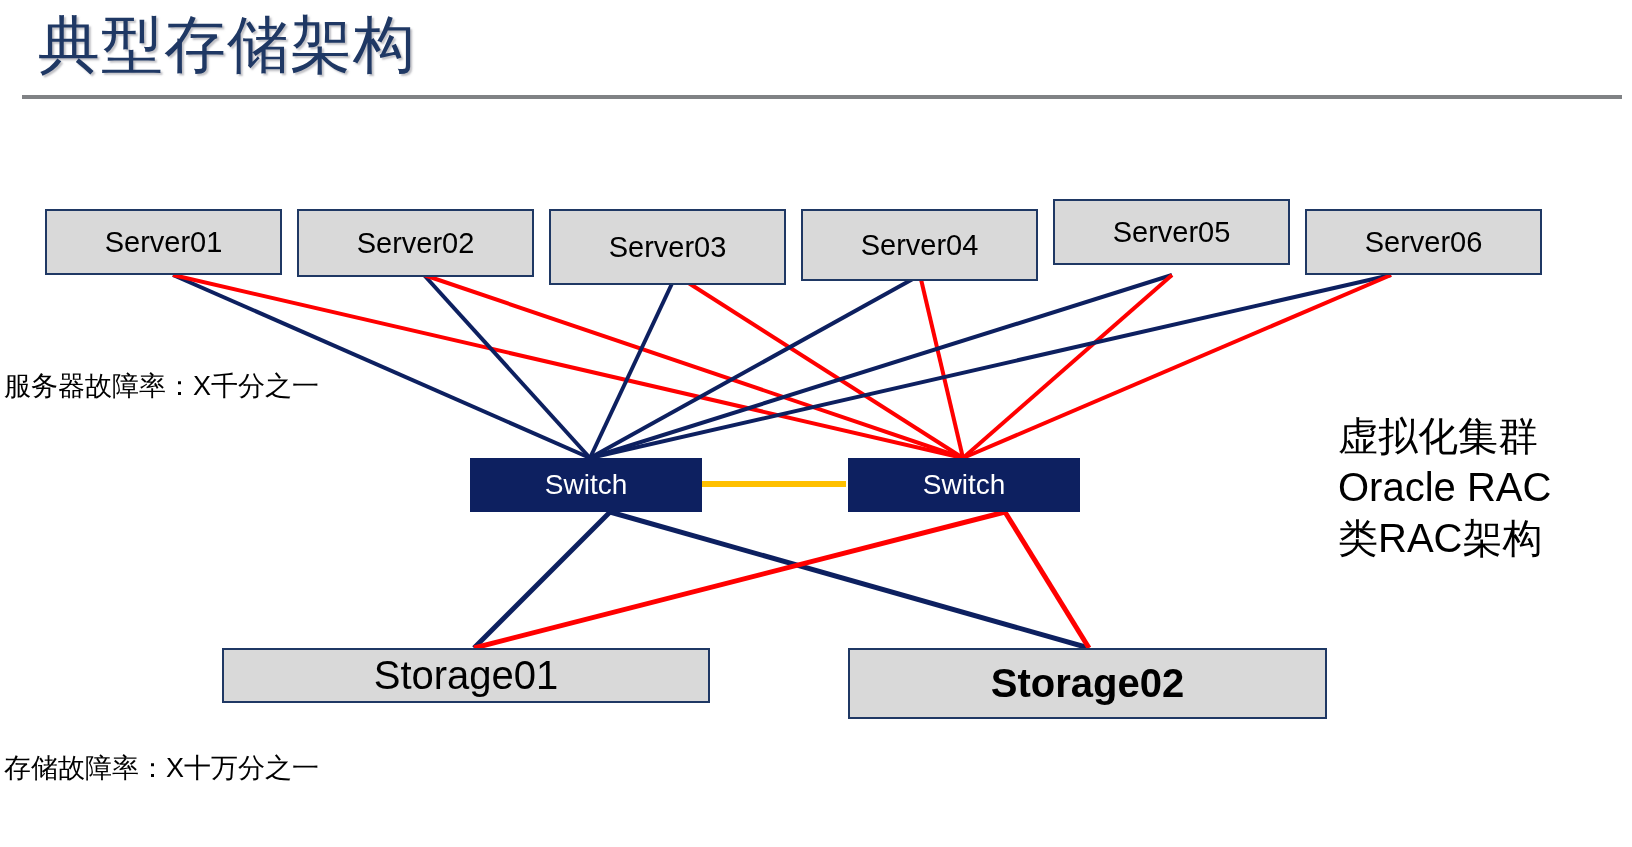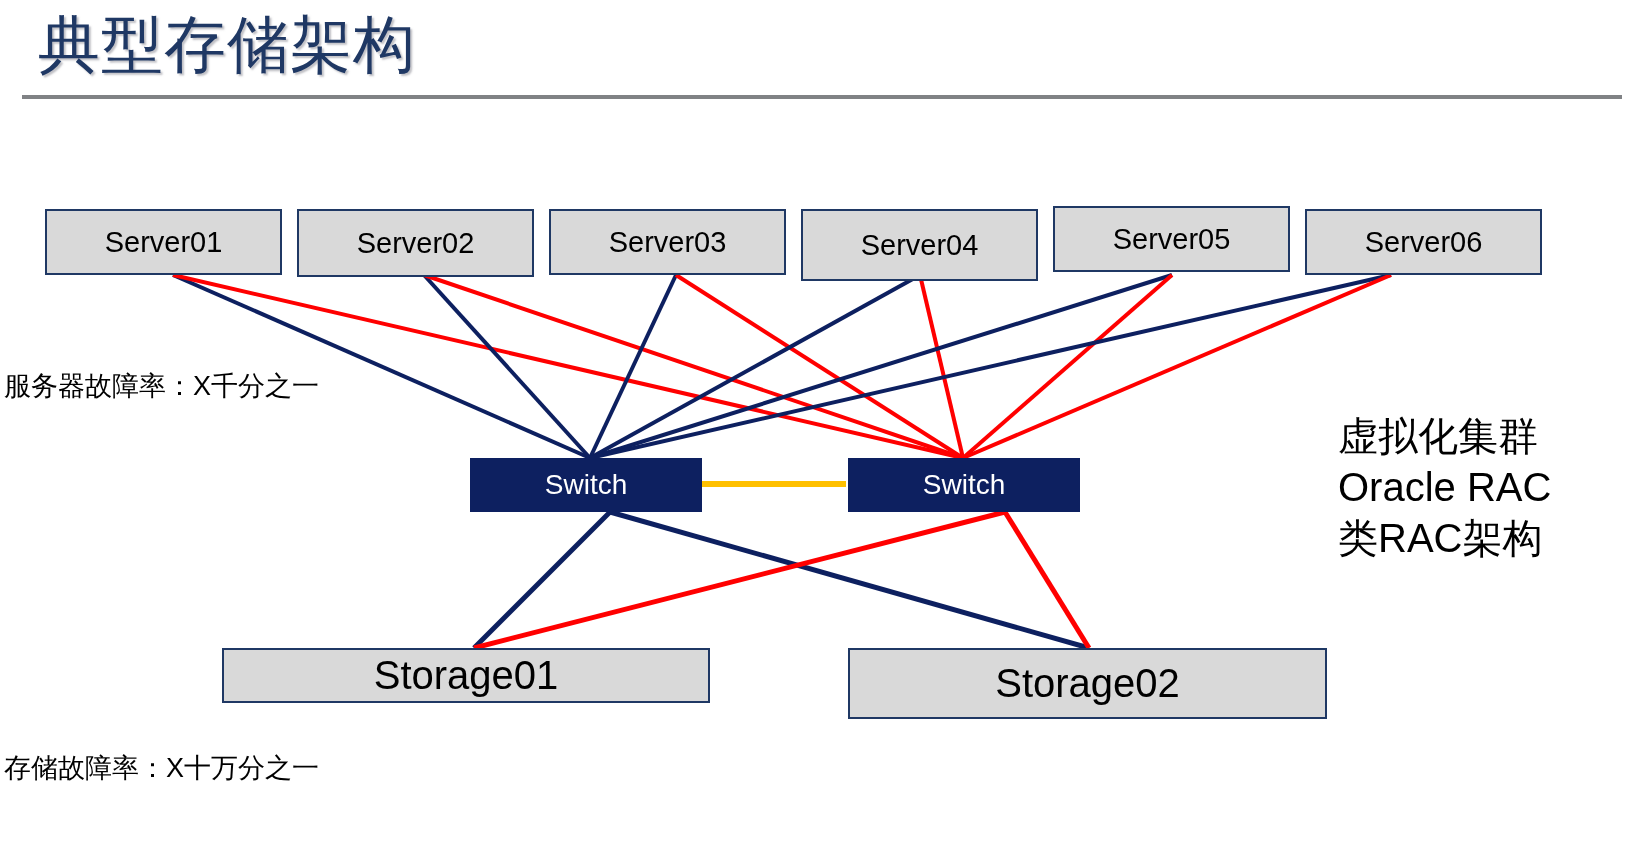--- a/index.html
+++ b/index.html
@@ -132,44 +132,44 @@
       <line x1="1005" y1="512" x2="1089" y2="648" stroke="#ff0000" stroke-width="5" stroke-linecap="butt"></line>
       <line x1="702" y1="484" x2="846" y2="484" stroke="#ffc000" stroke-width="6" stroke-linecap="butt"></line>
     </svg>
 
   <div class="node server" style="left: 45px; top: 209px; width: 237px; height: 66px;">
       <span>Server01</span>
     </div>
   <div class="node server" style="left: 297px; top: 209px; width: 237px; height: 68px;">
       <span>Server02</span>
     </div>
-  <div class="node server" style="left: 549px; top: 209px; width: 237px; height: 66px;">
+  <div class="node server" style="left: 549px; top: 209px; width: 237px; height: 76px;">
       <span>Server03</span>
     </div>
   <div class="node server" style="left: 801px; top: 209px; width: 237px; height: 72px;">
       <span>Server04</span>
     </div>
-  <div class="node server" style="left: 1053px; top: 206px; width: 237px; height: 66px;">
+  <div class="node server" style="left: 1053px; top: 199px; width: 237px; height: 66px;">
       <span>Server05</span>
     </div>
   <div class="node server" style="left: 1305px; top: 209px; width: 237px; height: 66px;">
       <span>Server06</span>
     </div>
 
   <div class="node switch" style="left: 470px; top: 458px; width: 232px; height: 54px;">
       <span>Switch</span>
     </div>
   <div class="node switch" style="left: 848px; top: 458px; width: 232px; height: 54px;">
       <span>Switch</span>
     </div>
 
   <div class="node storage" style="left: 222px; top: 648px; width: 488px; height: 55px;">
       <span>Storage01</span>
     </div>
-  <div class="node storage" style="left: 848px; top: 648px; width: 479px; height: 71px;">
+  <div class="node storage" style="left: 848px; top: 648px; width: 479px; height: 71px; font-weight: bold;">
       <span>Storage02</span>
     </div>
 
   <div class="annotation" id="ann-storage-rate">存储故障率：X十万分之一</div>
   <div class="annotation" id="ann-server-rate">服务器故障率：X千分之一</div>
 
   <div id="cluster-note">
     <div>虚拟化集群</div>
     <div>Oracle RAC</div>
     <div>类RAC架构</div>

